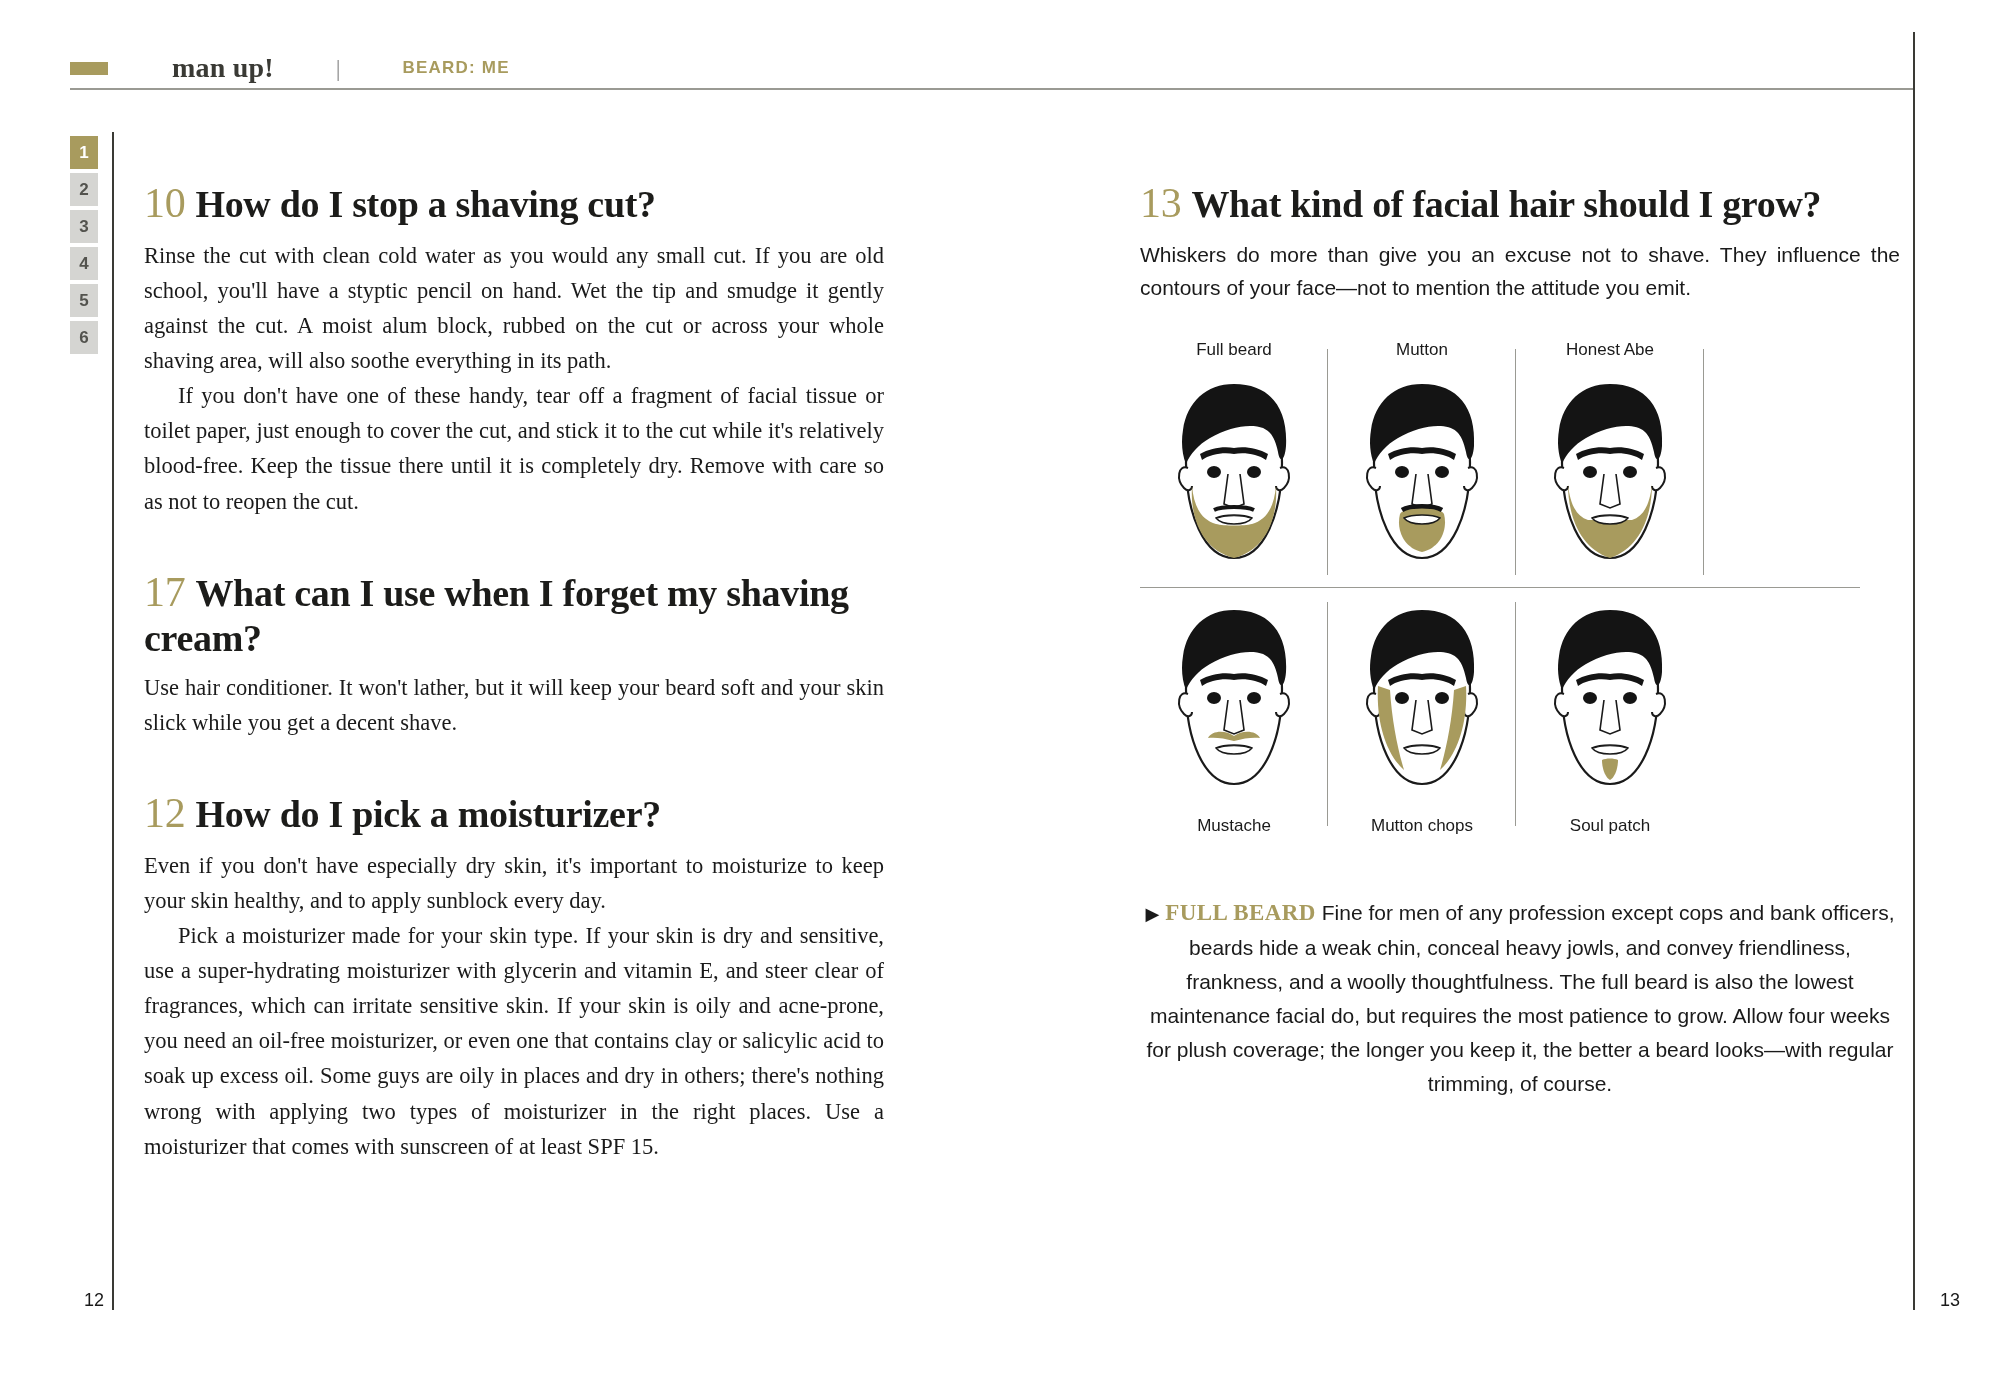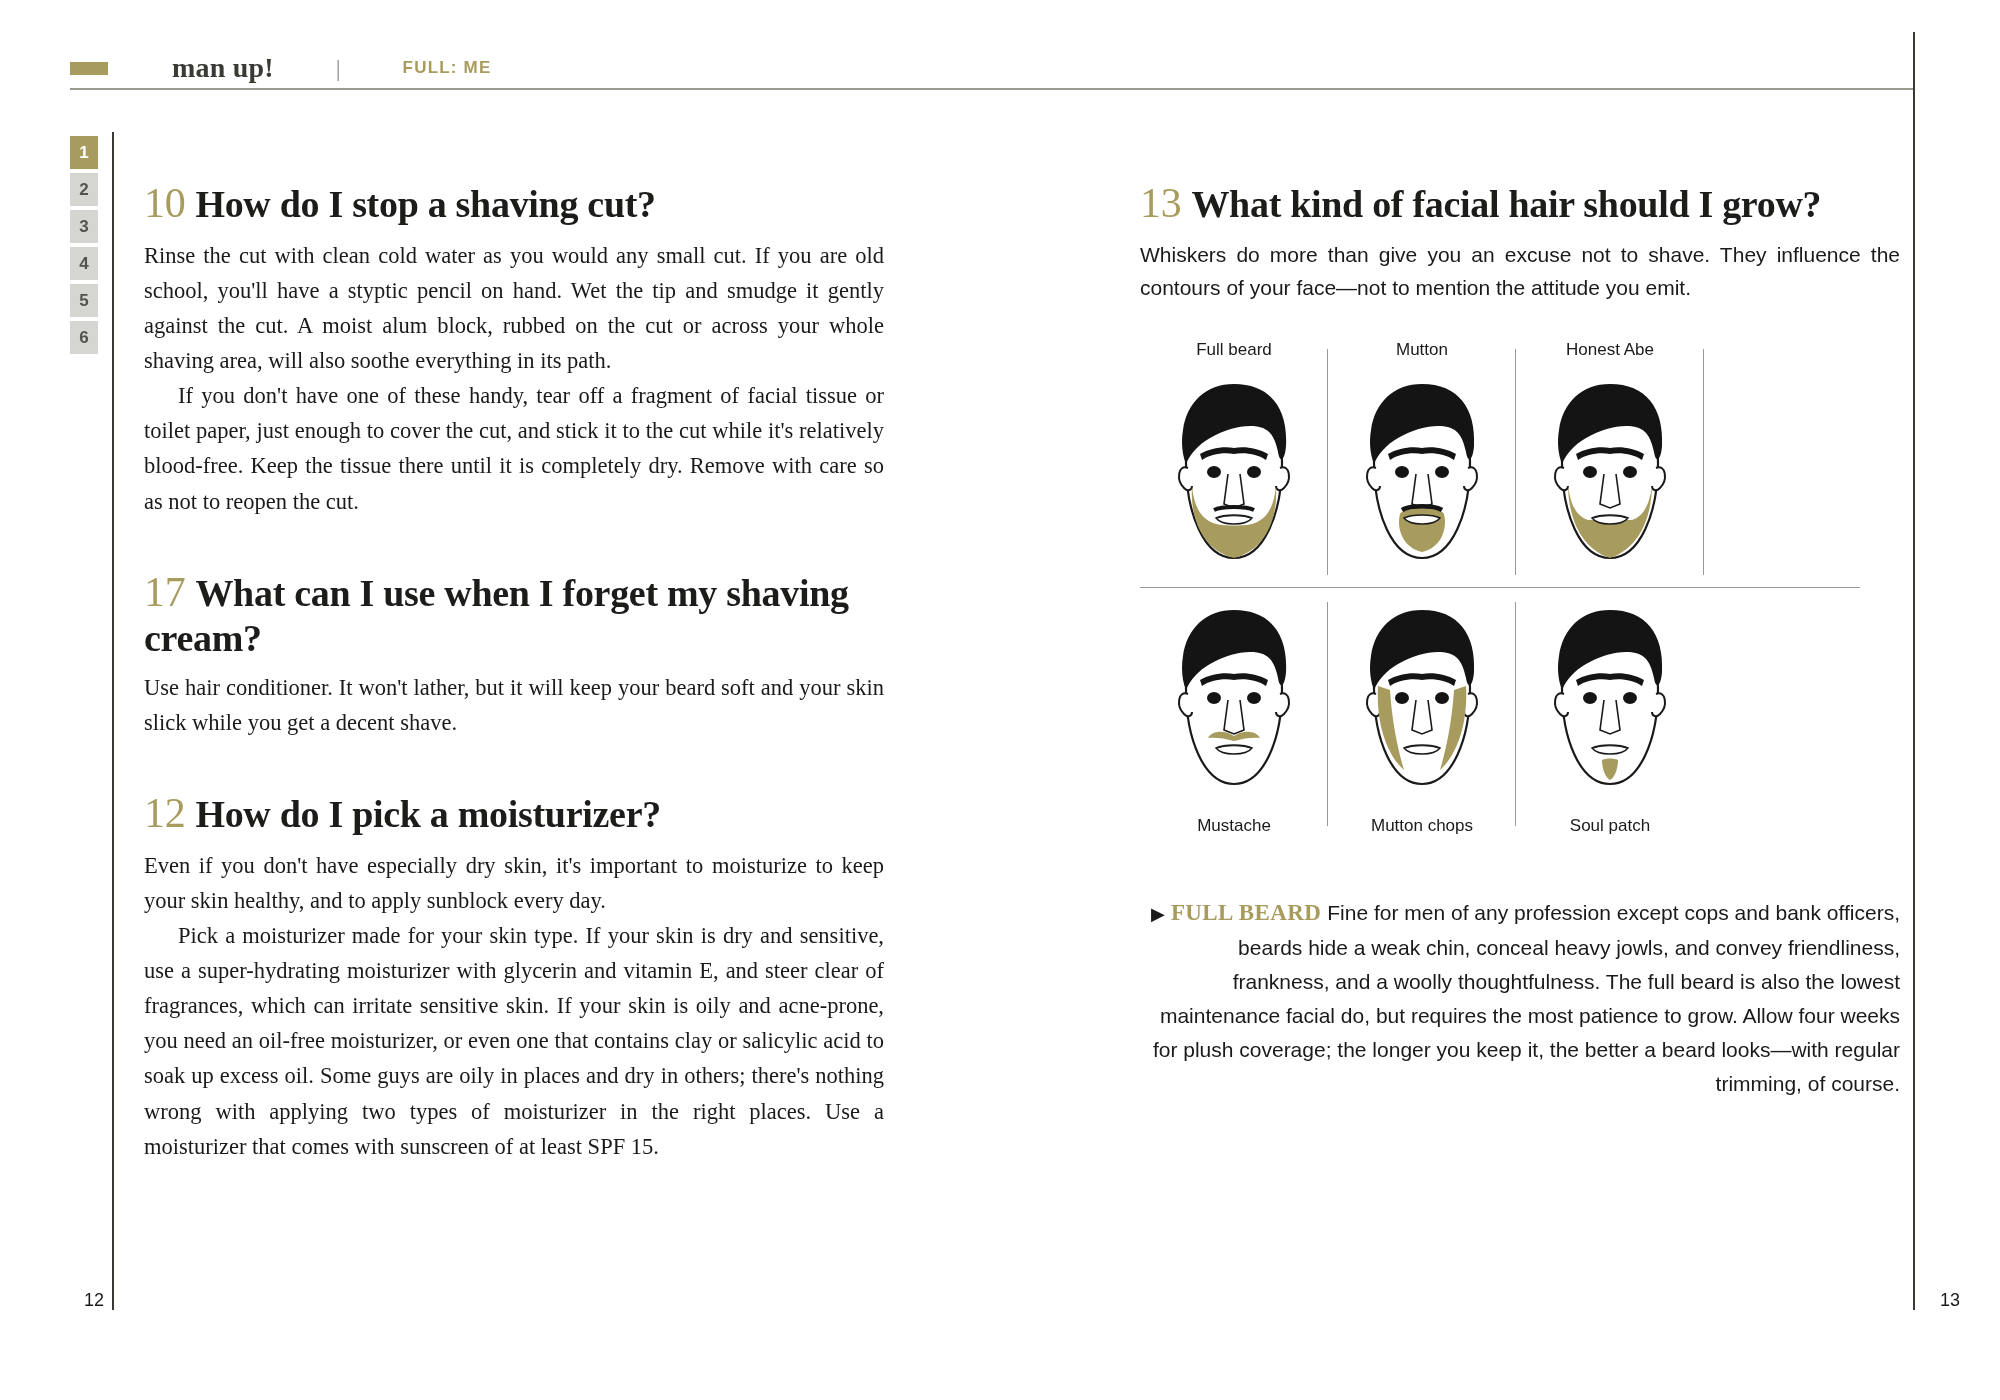--- a/index.html
+++ b/index.html
@@ -217,21 +217,21 @@
     background: #9a9a93;
     margin: 4px 0 0 0;
   }
 
   
   .callout {
     margin-top: 60px;
     font-family: "Liberation Sans", sans-serif;
     font-size: 21px;
     line-height: 1.62;
-    text-align: right;
+    text-align: center;
     color: #1a1a1a;
   }
   .callout-marker {
     color: #1a1a1a;
     font-size: 18px;
     margin-right: 6px;
   }
   .callout-term {
     font-family: "Liberation Serif", serif;
     font-weight: 700;
@@ -243,21 +243,21 @@
 </style>
 </head>
 <body>
 
 <div class="page">
 
   <div class="header">
     <span class="header-swatch"></span>
     <span class="header-brandtitle">man up!</span>
     <span class="header-sep">|</span>
-    <span class="header-section">FULL: ME</span>
+    <span class="header-section">BEARD: ME</span>
   </div>
   <div class="header-rule"></div>
 
   <div class="chapter-tabs">
     <div class="chapter-tab active">1</div>
     <div class="chapter-tab">2</div>
     <div class="chapter-tab">3</div>
     <div class="chapter-tab">4</div>
     <div class="chapter-tab">5</div>
     <div class="chapter-tab">6</div>

